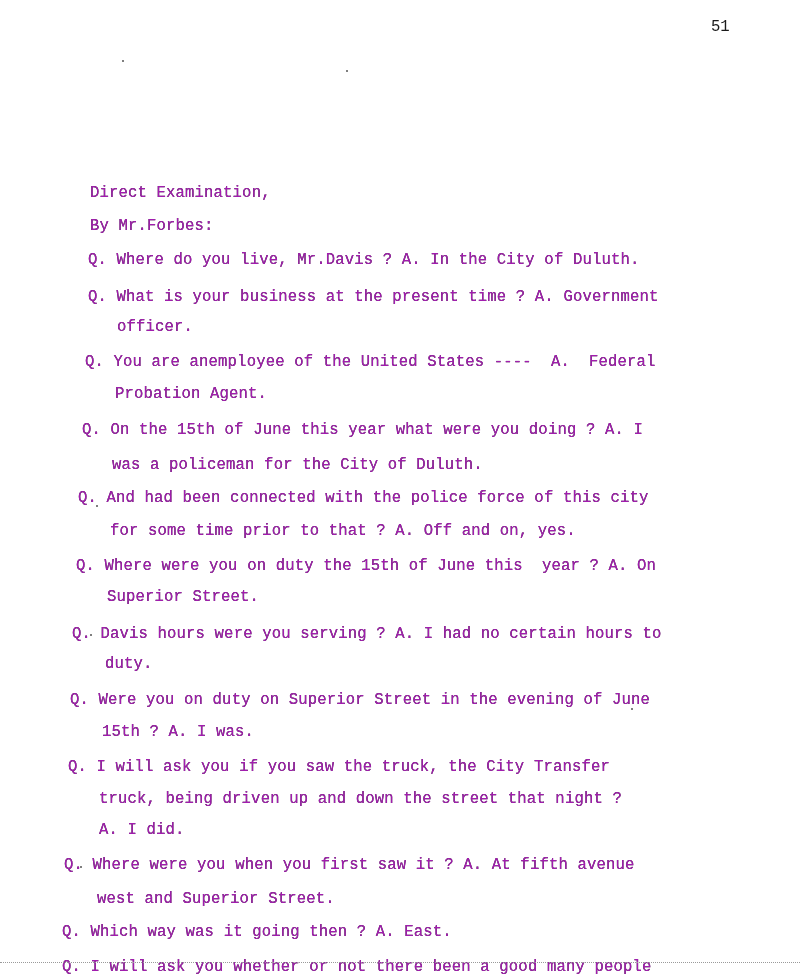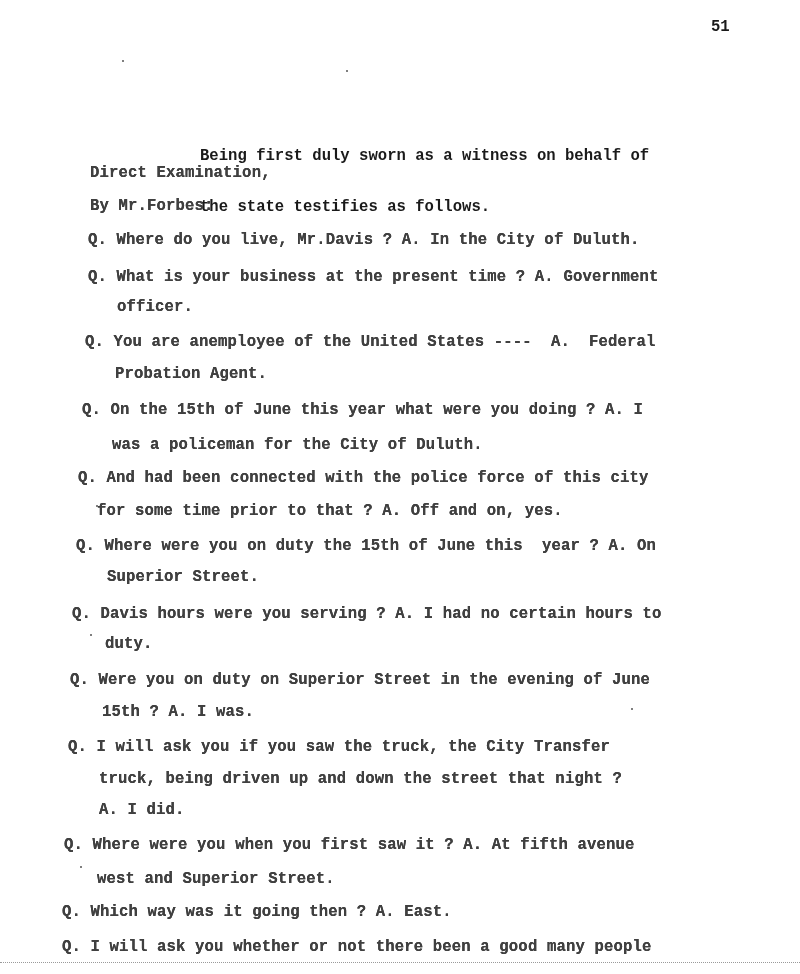--- a/index.html
+++ b/index.html
@@ -18,30 +18,31 @@
     .page {
       position: absolute;
       inset: 0;
     }
     .line {
       position: absolute;
       white-space: pre;
       font-size: 15.6px;
       line-height: 18px;
       letter-spacing: 0.15px;
-      font-weight: bold;
-      color: #404040;
+      font-weight: normal;
+      color: #a21caf;
       text-shadow: 0 0 0.4px #333;
+      margin-top: 20px;
     }
     .page-number {
       position: absolute;
       left: 711px;
       top: 18px;
       font-size: 15.6px;
-      font-weight: bold;
+      font-weight: normal;
       white-space: pre;
     }
     .witness-name {
       position: absolute;
       left: 90px;
       top: 78px;
       font-size: 15.6px;
       letter-spacing: 4.6px;
       font-weight: bold;
       white-space: pre;
@@ -72,38 +73,34 @@
     }
   </style>
 </head>
 <body>
 
 <div class="page">
 
   <div class="page-number">51</div>
 
 
-  <div class="sworn">
-    <div>Being first duly sworn as a witness on behalf of</div>
-    <div>the state testifies as follows.</div>
-  </div>
 
   <div class="line" style="left:90px; top:164px;">Direct Examination,</div>
   <div class="line" style="left:90px; top:197px;">By Mr.Forbes:</div>
 
   <div id="qa-lines">
       <div class="line" style="left: 88px; top: 231px;">Q. Where do you live, Mr.Davis ? A. In the City of Duluth.</div>
       <div class="line" style="left: 88px; top: 268px;">Q. What is your business at the present time ? A. Government</div>
       <div class="line" style="left: 117px; top: 298px;">officer.</div>
       <div class="line" style="left: 85px; top: 333px;">Q. You are anemployee of the United States ----  A.  Federal</div>
       <div class="line" style="left: 115px; top: 365px;">Probation Agent.</div>
       <div class="line" style="left: 82px; top: 401px;">Q. On the 15th of June this year what were you doing ? A. I</div>
       <div class="line" style="left: 112px; top: 436px;">was a policeman for the City of Duluth.</div>
       <div class="line" style="left: 78px; top: 469px;">Q. And had been connected with the police force of this city</div>
-      <div class="line" style="left: 97px; top: 502px;">for some time prior to that ? A. Off and on, yes.</div>
+      <div class="line" style="left: 110px; top: 502px;">for some time prior to that ? A. Off and on, yes.</div>
       <div class="line" style="left: 76px; top: 537px;">Q. Where were you on duty the 15th of June this  year ? A. On</div>
       <div class="line" style="left: 107px; top: 568px;">Superior Street.</div>
       <div class="line" style="left: 72px; top: 605px;">Q. Davis hours were you serving ? A. I had no certain hours to</div>
       <div class="line" style="left: 105px; top: 635px;">duty.</div>
       <div class="line" style="left: 70px; top: 671px;">Q. Were you on duty on Superior Street in the evening of June</div>
       <div class="line" style="left: 102px; top: 703px; text-align: right;">15th ? A. I was.</div>
       <div class="line" style="left: 68px; top: 738px;">Q. I will ask you if you saw the truck, the City Transfer</div>
       <div class="line" style="left: 99px; top: 770px;">truck, being driven up and down the street that night ?</div>
       <div class="line" style="left: 99px; top: 801px;">A. I did.</div>
       <div class="line" style="left: 64px; top: 836px;">Q. Where were you when you first saw it ? A. At fifth avenue</div>

